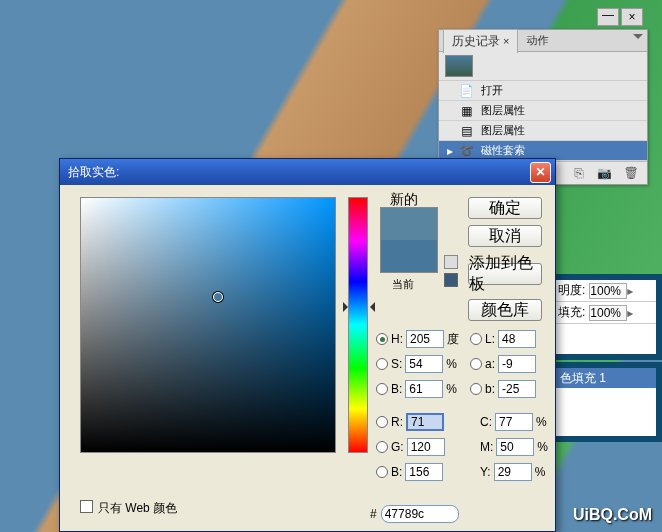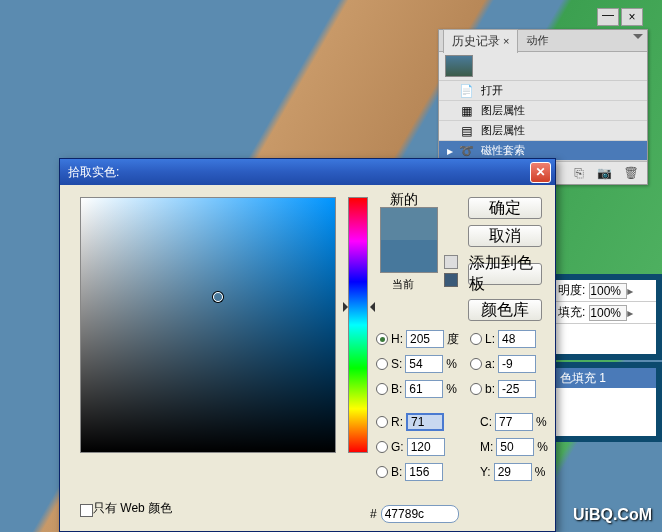--- a/index.html
+++ b/index.html
@@ -64,21 +64,21 @@
 .btn-add{left:408px;top:78px}
 .btn-lib{left:408px;top:114px}
 
 .field-row{position:absolute;display:flex;align-items:center;gap:3px;font-size:11px}
 .radio{width:12px;height:12px;border:1px solid #666;border-radius:50%;display:inline-flex;align-items:center;justify-content:center;background:#fff}
 .radio.on::after{content:"";width:5px;height:5px;background:#3a7a3a;border-radius:50%}
 .num-input{width:38px;height:18px;border:1px solid #7a9ac0;background:#fff;padding:0 3px;text-align:left}
 .num-input.hl{border:2px solid #4a7ad0;background:#c8d8f0}
 .unit{width:14px}
 
-.web-only{position:absolute;left:20px;bottom:14px;display:flex;align-items:flex-end;font-size:11px}
+.web-only{position:absolute;left:20px;bottom:14px;display:flex;align-items:flex-start;gap:5px;font-size:11px}
 .checkbox{width:13px;height:13px;border:1px solid #666;background:#fff}
 
 .hex-row{position:absolute;left:310px;bottom:8px;display:flex;align-items:center;gap:4px}
 </style>
 </head>
 <body>
 
 <div class="bg-photo"></div>
 <div class="watermark">UiBQ.CoM</div>
 

